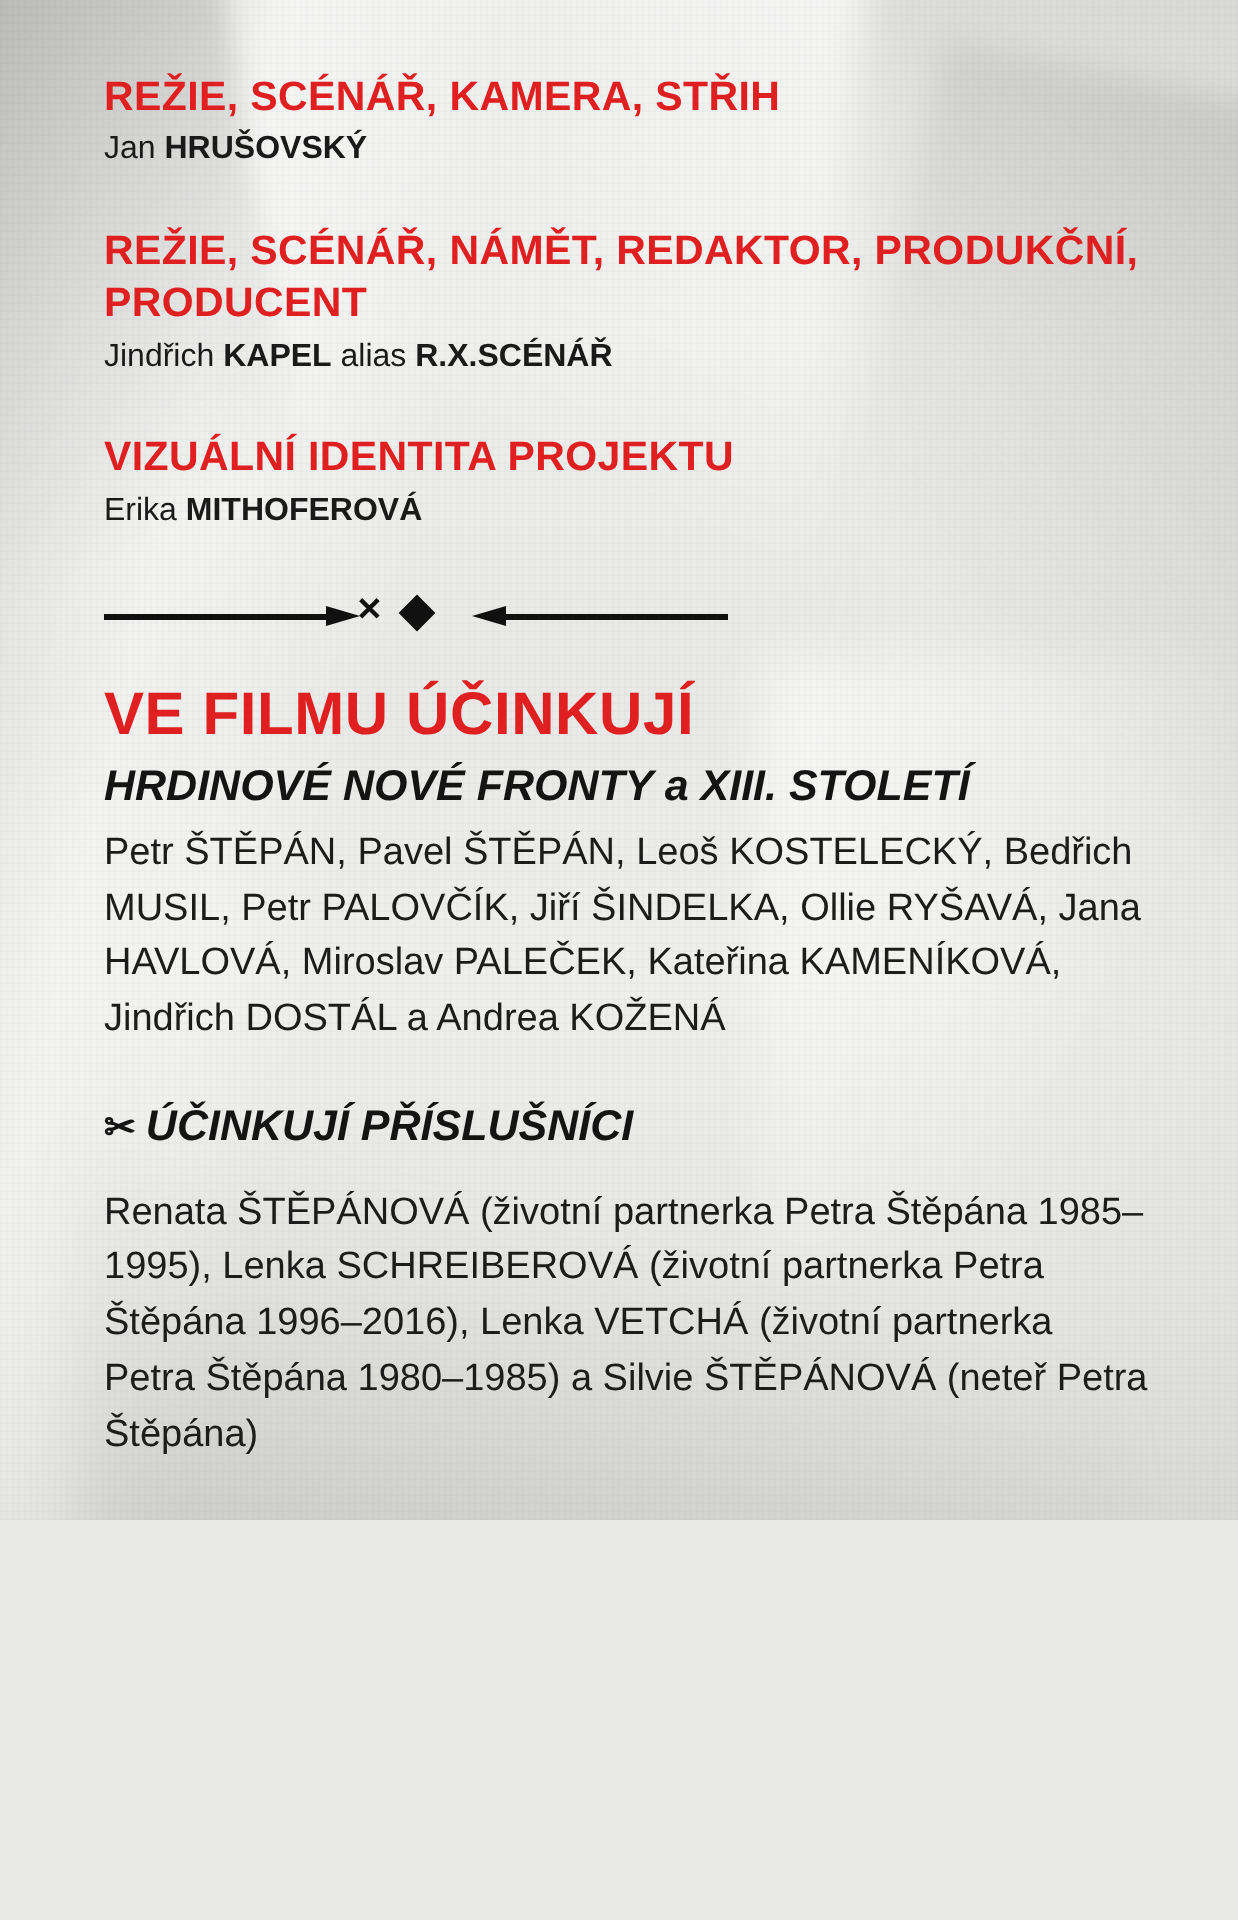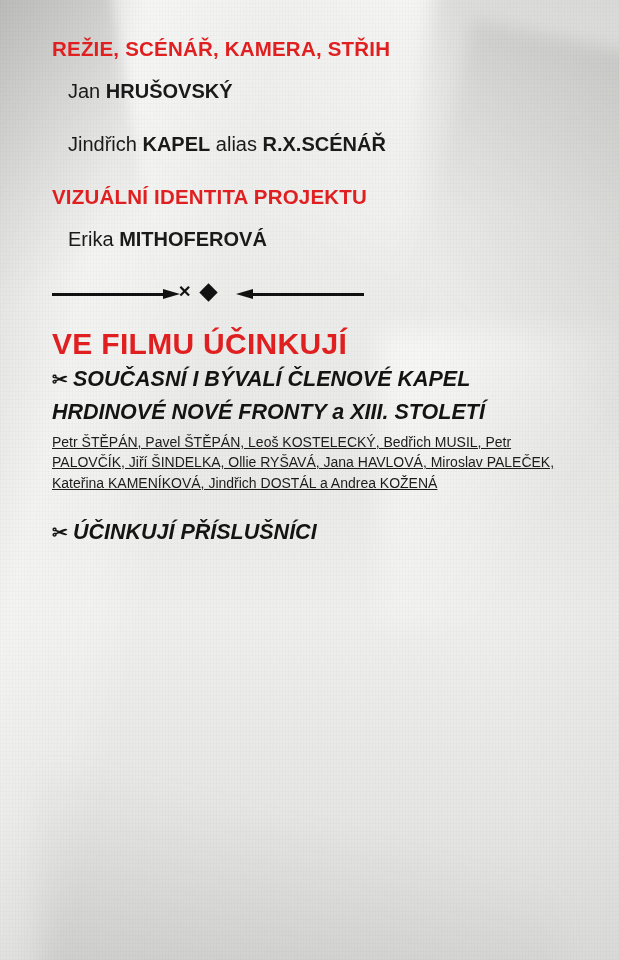--- a/index.html
+++ b/index.html
@@ -11,21 +11,21 @@
     height: 960px;
     overflow: hidden;
     font-family: "Liberation Sans", sans-serif;
     background: #e9e9e7;
   }
 
   
   .page {
     position: relative;
     width: 619px;
-    height: 960px;
+    height: 760px;
     background:
       linear-gradient(103deg, rgba(255,255,255,0.0) 0%, rgba(255,255,255,0.55) 18%, rgba(255,255,255,0.0) 34%),
       linear-gradient(97deg, rgba(188,188,188,0.35) 0%, rgba(255,255,255,0.0) 22%),
       linear-gradient(260deg, rgba(205,205,203,0.30) 0%, rgba(255,255,255,0.0) 30%),
       linear-gradient(180deg, #dededc 0%, #e7e7e5 9%, #eeeeec 22%, #e9e9e7 46%, #efefed 64%, #e6e6e4 85%, #dadad8 100%);
     overflow: hidden;
   }
   .streak {
     position: absolute;
     pointer-events: none;
@@ -75,23 +75,23 @@
   .credit-role {
     color: #e02020;
     font-weight: bold;
     font-size: 20.5px;
     letter-spacing: 0.2px;
     line-height: 1.28;
     margin: 0 0 3px 0;
   }
   .credit-name {
     color: #1a1a1a;
-    font-size: 20px;
+    font-size: 16px;
     line-height: 1.3;
-    margin: 16px;
+    margin: 0;
   }
   .credit-name b { font-weight: bold; }
   .credit-block { margin-bottom: 27px; }
   .credit-block.tight { margin-bottom: 25px; }
 
   
   .divider {
     position: relative;
     height: 34px;
     margin: 8px 0 16px 0;
@@ -148,26 +148,25 @@
     color: #141414;
     margin: 0 0 6px 0;
   }
   .subhead .mark {
     font-style: normal;
     font-weight: bold;
     font-size: 19px;
     margin-right: 5px;
   }
   .body-text {
-    font-size: 14px;
+    font-size: 19px;
     line-height: 1.46;
     color: #1c1c1c;
     margin: 0;
     max-width: 540px;
-    text-decoration: underline;
   }
 
   .block-gap { height: 26px; }
   .small-gap { height: 10px; }
 </style>
 </head>
 <body>
 
 <div class="page">
   <div class="streak s1"></div>
@@ -178,43 +177,44 @@
   <div class="grain"></div>
 
   <div class="content">
 
     <div class="credit-block">
       <p class="credit-role">REŽIE, SCÉNÁŘ, KAMERA, STŘIH</p>
       <p class="credit-name"><span>Jan </span><b>HRUŠOVSKÝ</b></p>
     </div>
 
     <div class="credit-block">
+      <p class="credit-role">REŽIE, SCÉNÁŘ, NÁMĚT, REDAKTOR, PRODUKČNÍ, PRODUCENT</p>
       <p class="credit-name"><span>Jindřich </span><b>KAPEL</b><span> alias </span><b>R.X.SCÉNÁŘ</b></p>
     </div>
 
     <div class="credit-block tight">
       <p class="credit-role">VIZUÁLNÍ IDENTITA PROJEKTU</p>
       <p class="credit-name"><span>Erika </span><b>MITHOFEROVÁ</b></p>
     </div>
 
     <div class="divider">
       <div class="bar left"></div>
       <div class="x">✕</div>
       <div class="diamond"></div>
       <div class="bar right"></div>
     </div>
 
     <div>
       <p class="section-title">VE FILMU ÚČINKUJÍ</p>
-      <p class="subhead"><span class="mark">✂</span><span>SOUČASNÍ I BÝVALÍ ČLENOVÉ KAPEL</span></p>
       <p class="subhead"><span>HRDINOVÉ NOVÉ FRONTY a XIII. STOLETÍ</span></p>
       <p class="body-text">Petr ŠTĚPÁN, Pavel ŠTĚPÁN, Leoš KOSTELECKÝ, Bedřich MUSIL, Petr PALOVČÍK, Jiří ŠINDELKA, Ollie RYŠAVÁ, Jana HAVLOVÁ, Miroslav PALEČEK, Kateřina KAMENÍKOVÁ, Jindřich DOSTÁL a Andrea KOŽENÁ</p>
     </div>
 
     <div class="block-gap"></div>
 
     <div>
       <p class="subhead"><span class="mark">✂</span><span>ÚČINKUJÍ PŘÍSLUŠNÍCI</span></p>
       <div class="small-gap"></div>
+      <p class="body-text">Renata ŠTĚPÁNOVÁ (životní partnerka Petra Štěpána 1985–1995), Lenka SCHREIBEROVÁ (životní partnerka Petra Štěpána 1996–2016), Lenka VETCHÁ (životní partnerka Petra Štěpána 1980–1985) a Silvie ŠTĚPÁNOVÁ (neteř Petra Štěpána)</p>
     </div>
 
   </div>
 </div>
 
 </body></html>

